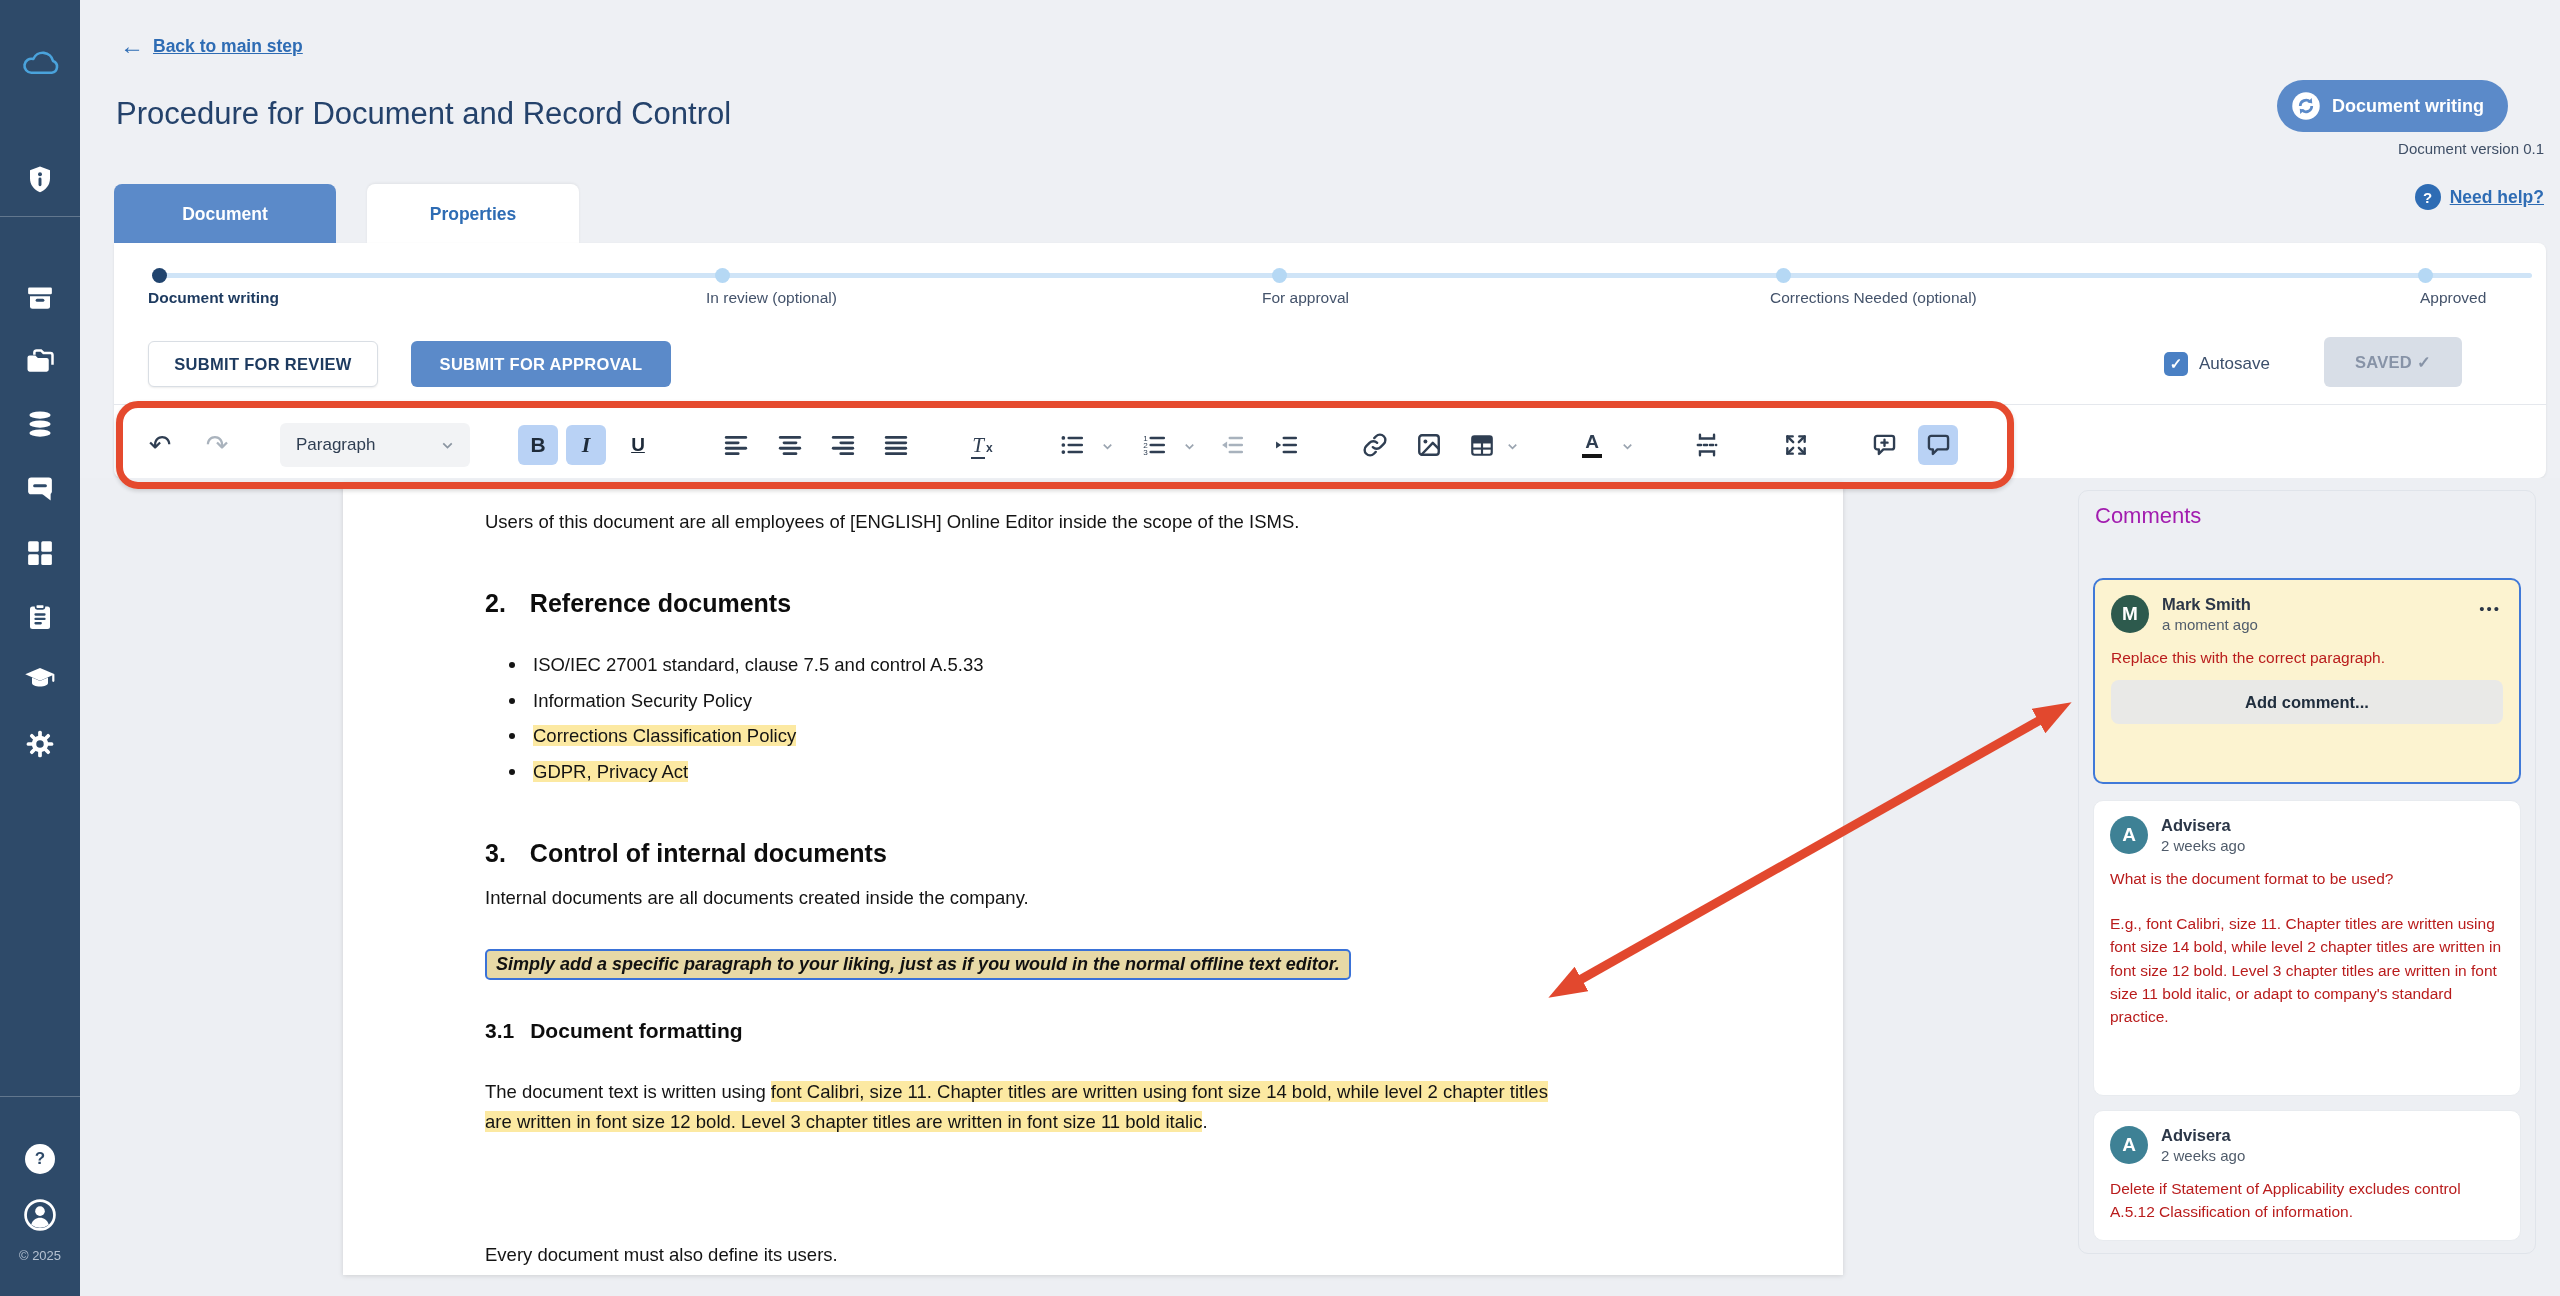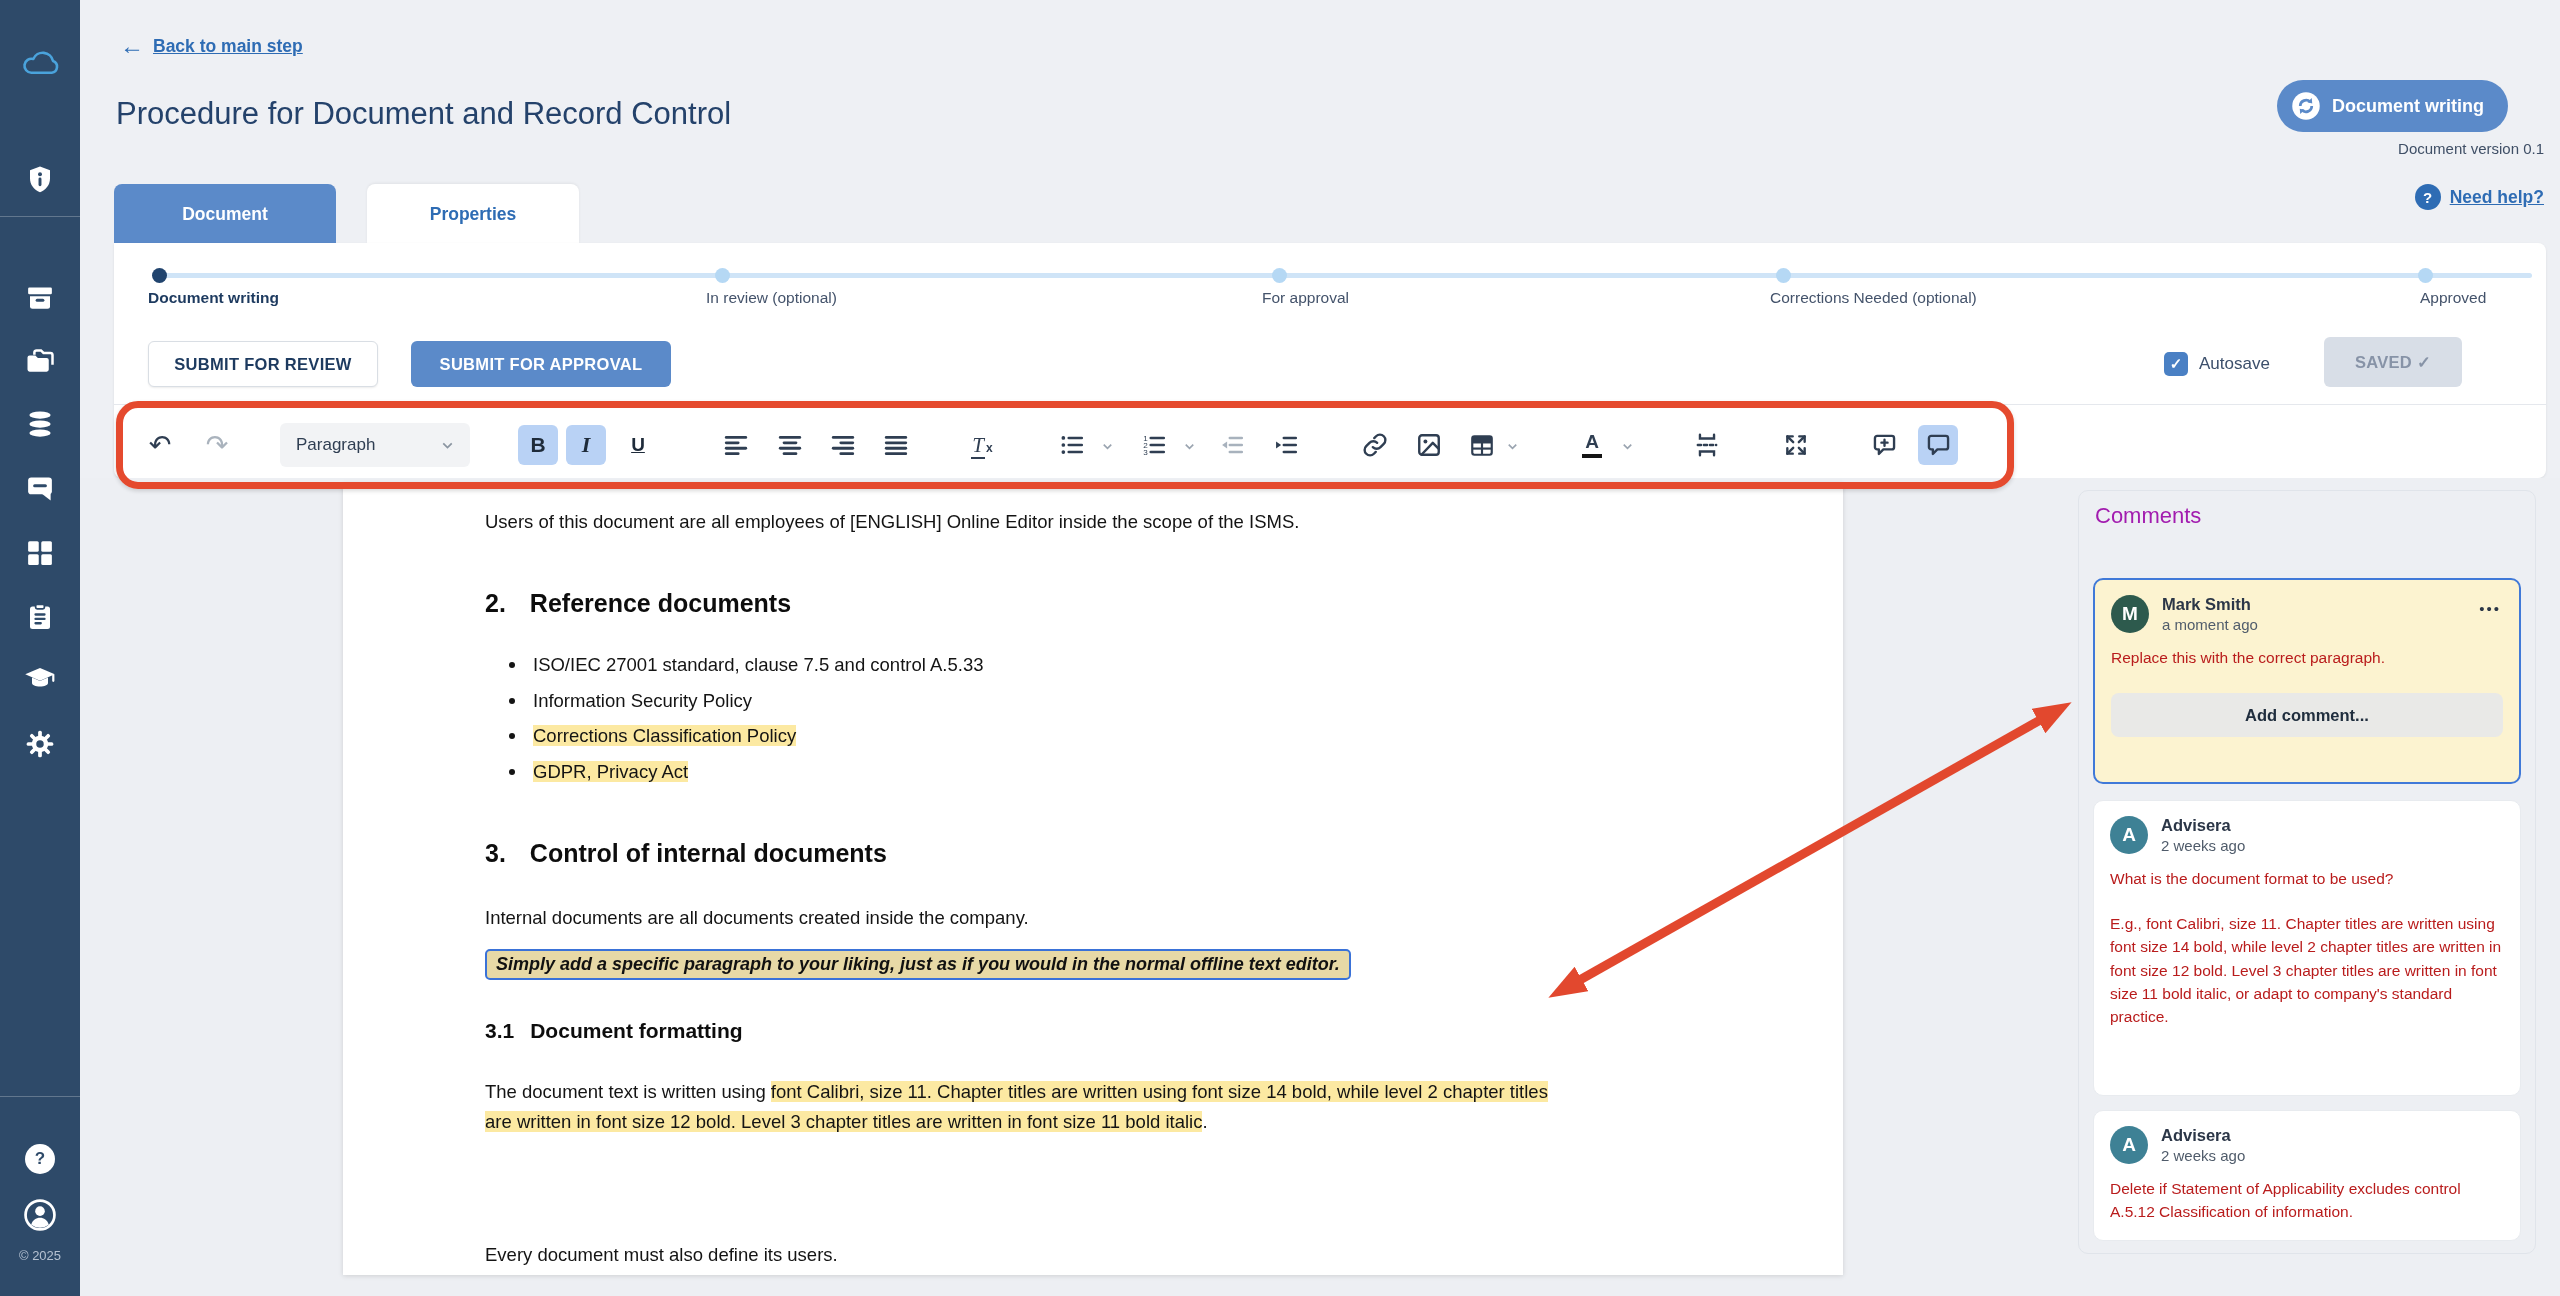--- a/index.html
+++ b/index.html
@@ -92,21 +92,21 @@
   .comment-card.selected { background:#fcf3d0; border:2px solid #4079d8; }
   .c-head { display:flex; align-items:center; gap:13px; position:relative; }
   .avatar { width:38px; height:38px; border-radius:50%; color:#fff; font-size:19px; font-weight:700; display:flex; align-items:center; justify-content:center; flex:0 0 38px; }
   .av-green { background:#2d5a4d; }
   .av-teal  { background:#3e8195; }
   .c-author { font-size:16.5px; font-weight:700; color:#2b3647; line-height:1.3; }
   .c-time { font-size:15px; color:#505c6b; line-height:1.3; }
   .c-menu { position:absolute; right:2px; top:6px; font-size:15px; letter-spacing:2px; color:#2b3647; cursor:pointer; }
   .c-body { margin-top:11px; font-size:15.5px; line-height:1.5; color:#b91c1c; }
   .c-body + .c-body { margin-top:22px; }
-  .add-comment { margin-top:24px; height:44px; background:#e9e9e7; border-radius:8px; display:flex; align-items:center; justify-content:center; font-size:16.5px; font-weight:700; color:#202e3e; cursor:text; }
+  .add-comment { margin-top:11px; height:44px; background:#e9e9e7; border-radius:8px; display:flex; align-items:center; justify-content:center; font-size:16.5px; font-weight:700; color:#202e3e; cursor:text; }
 
   
   .arrow-overlay { position:absolute; left:1480px; top:650px; z-index:60; pointer-events:none; }
 </style>
 </head>
 <body>
 
 <aside class="sidebar">
   <div class="side-icon" style="top:44px">
     <svg width="46" height="36" viewBox="0 0 46 34">
@@ -443,21 +443,21 @@
     <li><span>ISO/IEC 27001 standard, clause 7.5 and control A.5.33</span></li>
     <li><span>Information Security Policy</span></li>
     <li><span class="hl">Corrections Classification Policy</span></li>
     <li><span class="hl">GDPR, Privacy Act</span></li>
   </ul>
 
   <h2 class="doc-h2" style="top:356px">
     <span class="num">3.</span><span>Control of internal documents</span>
   </h2>
 
-  <p class="doc-text" style="top:420px">Internal documents are all documents created inside the company.</p>
+  <p class="doc-text" style="top:400px">Internal documents are all documents created inside the company.</p>
 
   <div class="callout">Simply add a specific paragraph to your liking, just as if you would in the normal offline text editor.</div>
 
   <h3 class="doc-h3" style="top:536px">
     <span class="num">3.1</span><span>Document formatting</span>
   </h3>
 
   <p class="doc-text" style="top:594px">
     <span>The document text is written using </span><span class="hl">font Calibri, size 11. Chapter titles are written using font size 14 bold, while level 2 chapter titles are written in font size 12 bold. Level 3 chapter titles are written in font size 11 bold italic</span><span>.</span>
   </p>

